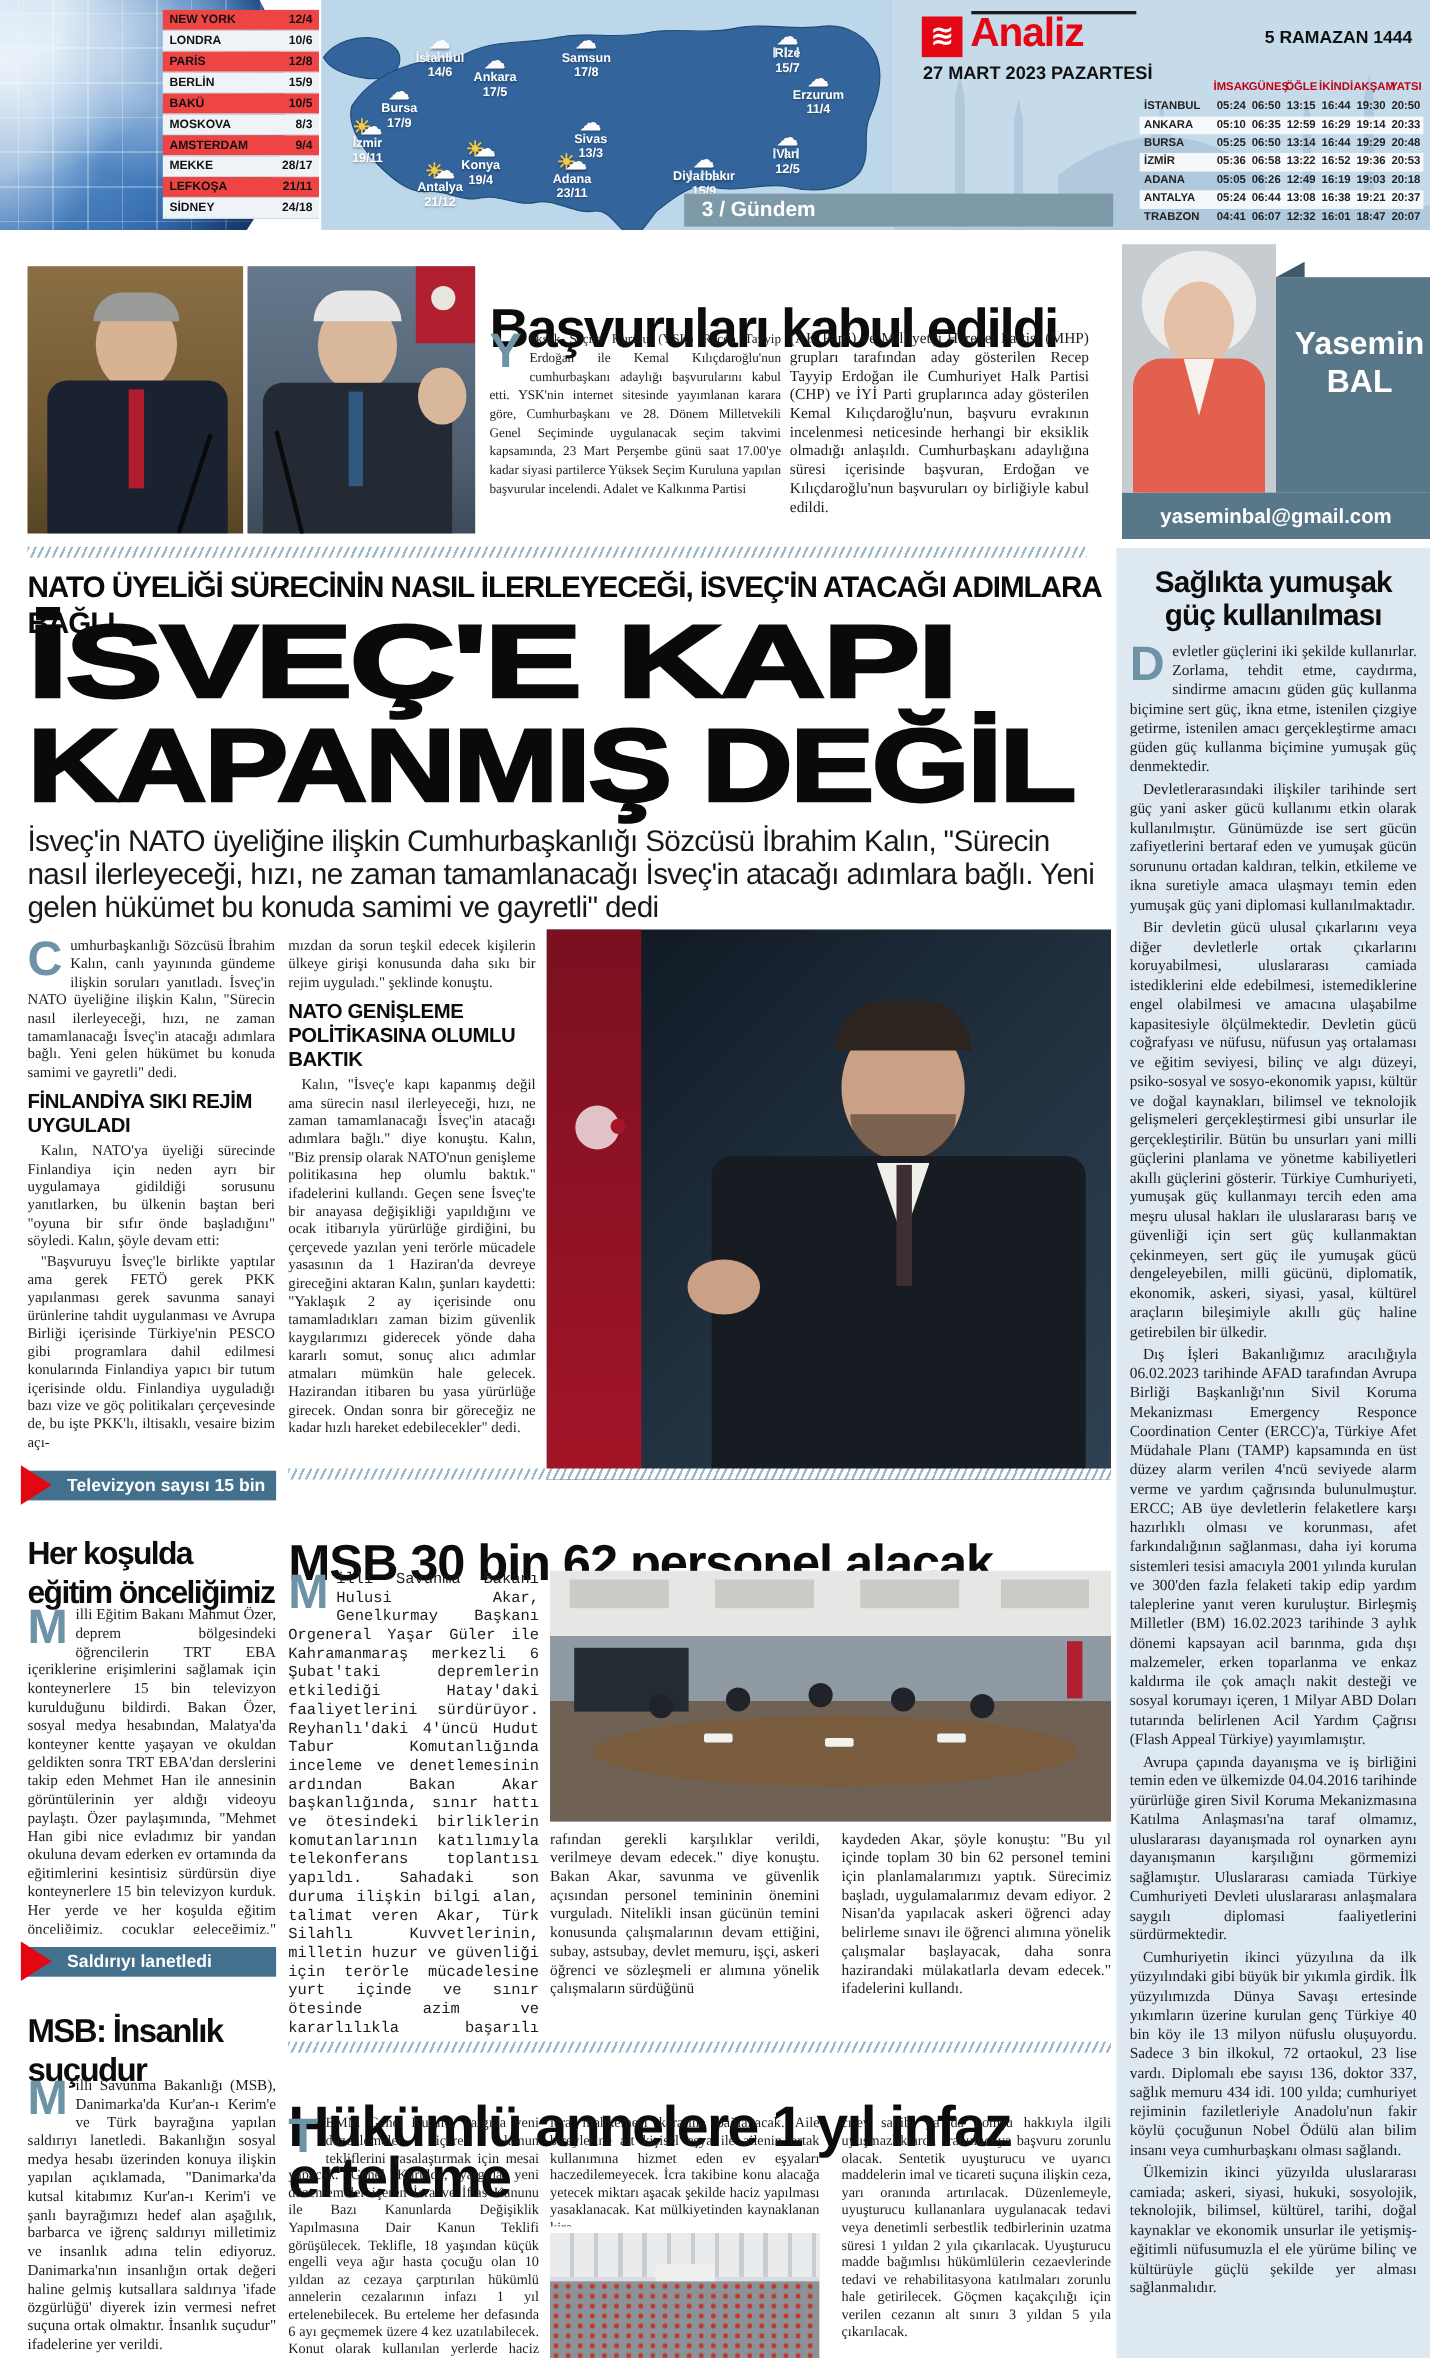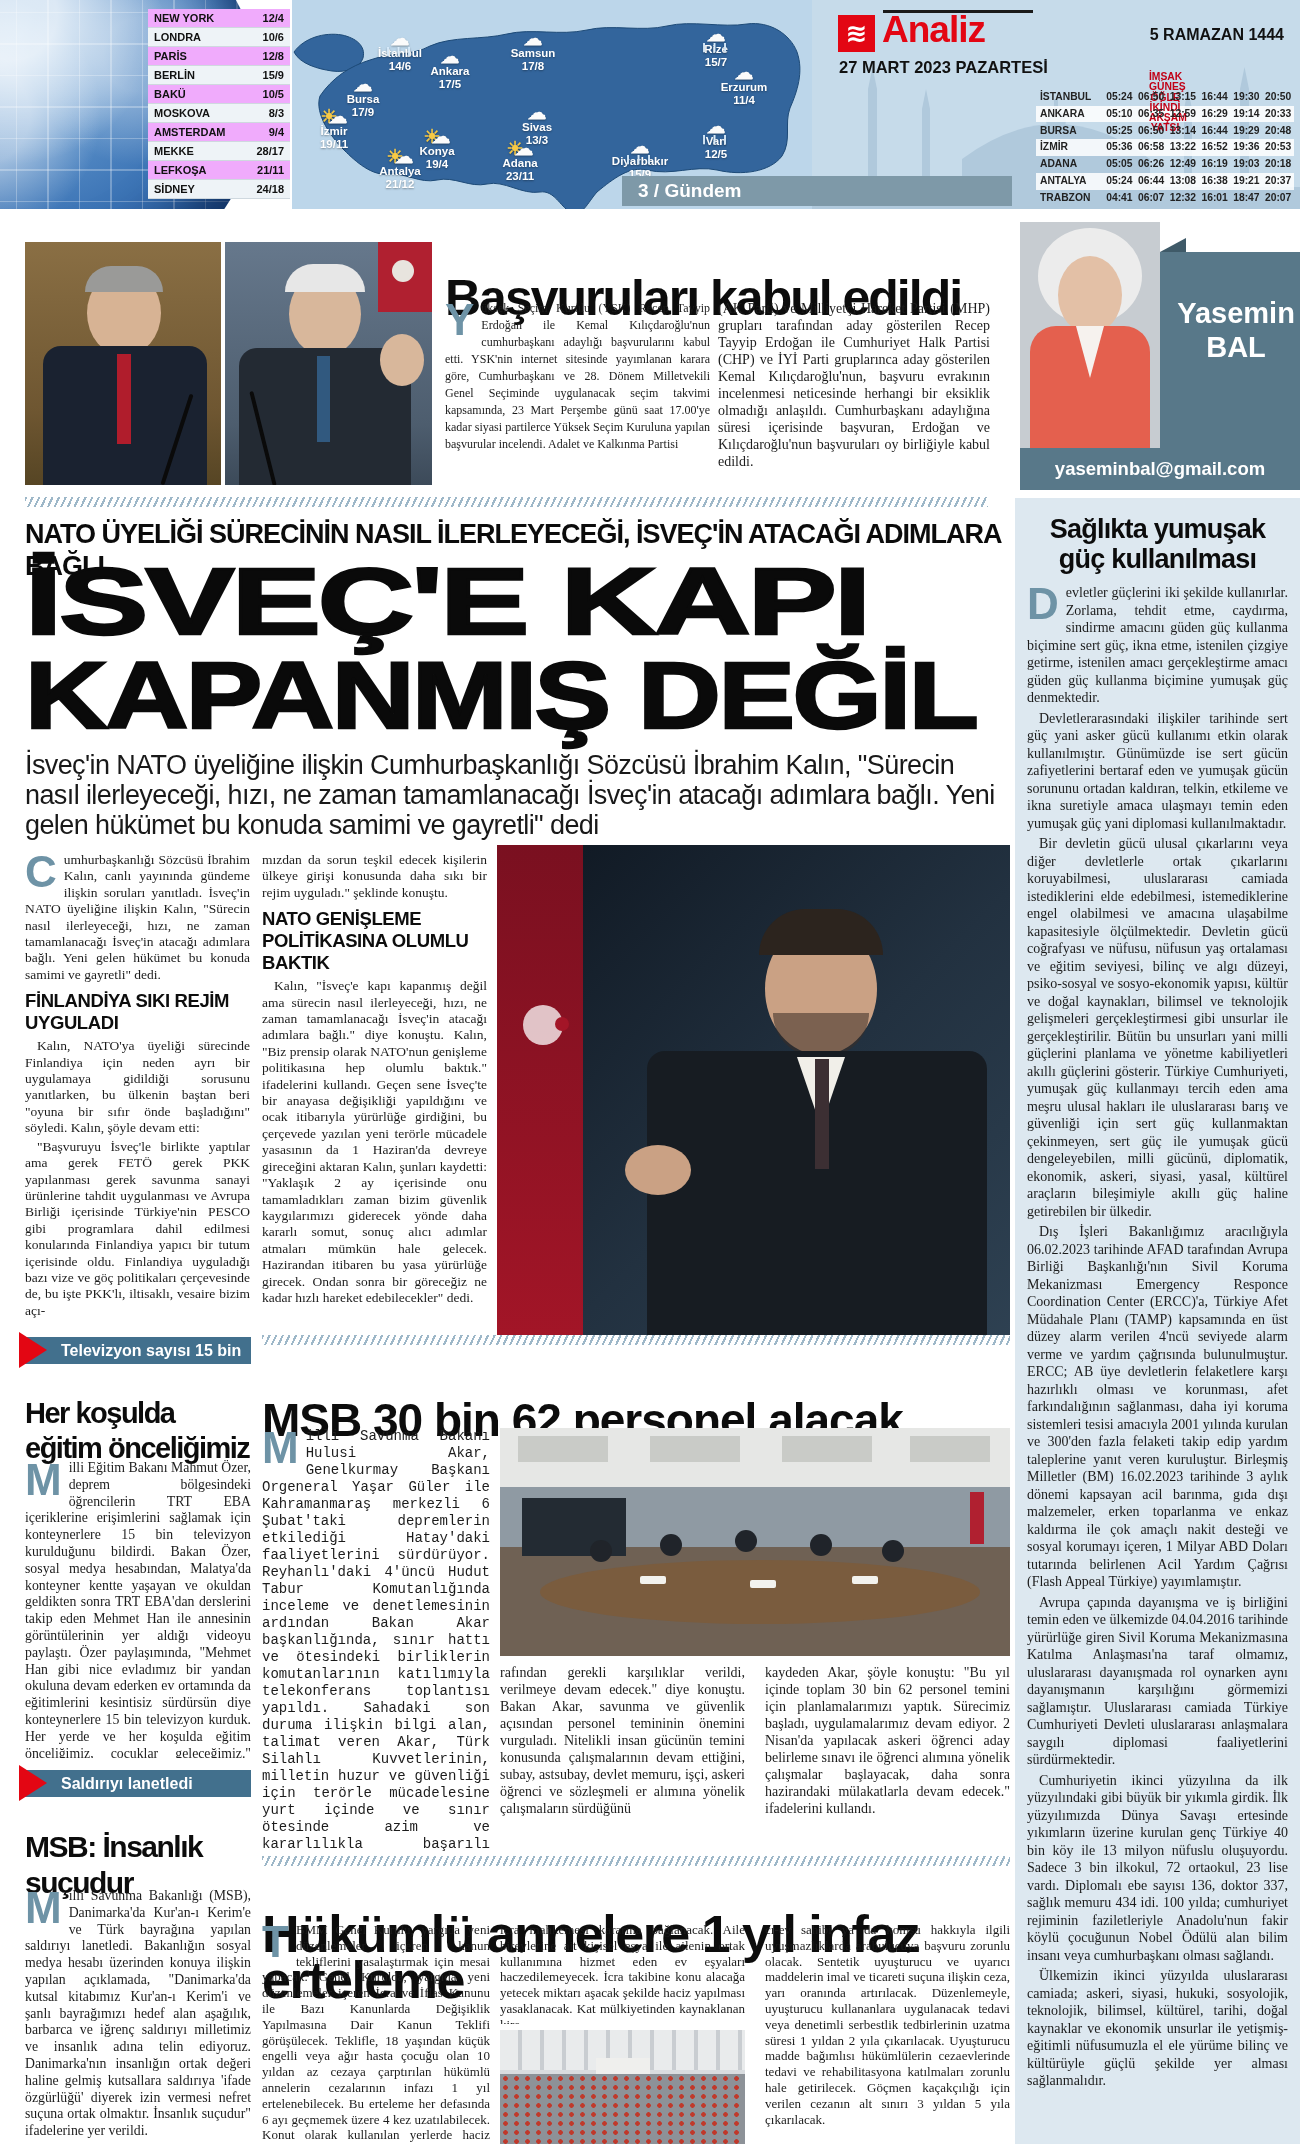--- a/index.html
+++ b/index.html
@@ -13,21 +13,21 @@
     background:
       radial-gradient(circle at 38% 30%, rgba(255,255,255,.75) 0 12%, rgba(255,255,255,0) 40%),
       radial-gradient(circle at 30% 55%, rgba(255,255,255,.45) 0 14%, rgba(255,255,255,0) 34%),
       radial-gradient(circle at 70% 40%, rgba(255,255,255,.35) 0 10%, rgba(255,255,255,0) 30%),
       repeating-linear-gradient(0deg, transparent 0 30px, rgba(255,255,255,.28) 30px 31.5px),
       repeating-linear-gradient(90deg, transparent 0 30px, rgba(255,255,255,.28) 30px 31.5px),
       radial-gradient(circle at 40% 35%, #7fb2e0 0%, #3a72b4 55%, #123d74 100%);
     box-shadow:inset -18px -24px 50px rgba(0,20,60,.55);}
   .world-list{position:absolute;left:148px;top:9px;width:142px;}
   .wrow{display:flex;justify-content:space-between;align-items:center;height:18px;padding:0 6px;
-        background:#f0abfc;border-bottom:1px solid #cfd8df;font:bold 11px/1 "Liberation Sans",sans-serif;}
+        background:#ef4444;border-bottom:1px solid #cfd8df;font:bold 11px/1 "Liberation Sans",sans-serif;}
   .wrow.alt{background:#eef3f7;gap:29px;}
   .map-panel{position:absolute;left:292px;top:0;width:520px;height:209px;background:#bcd6ea;overflow:hidden;}
   .map-panel svg{position:absolute;left:0;top:0;}
   .mcity{position:absolute;transform:translateX(-50%);text-align:center;color:#fff;
          font:bold 11.5px/1.15 "Liberation Sans",sans-serif;text-shadow:0 1px 2px rgba(0,0,0,.35);z-index:3;}
   .micon{font-size:19px;line-height:17px;color:#fbfbfb;position:relative;}
   .micon .sun{color:#f6c945;margin-right:-9px;}
   .micon .drops{position:absolute;left:50%;top:13px;transform:translateX(-50%);
                 color:#d9ecfb;font-size:9px;letter-spacing:3px;}
   .right-panel{position:absolute;left:812px;top:0;width:488px;height:209px;background:#c6dbea;overflow:hidden;}
@@ -37,21 +37,21 @@
   .brand{position:absolute;left:70px;top:8px;font:bold 37px/44px "Liberation Sans",sans-serif;
          color:#e30613;letter-spacing:-1px;}
   .brand-rule{position:absolute;left:71px;top:10px;width:150px;height:3px;background:#1a1a1a;}
   .hijri{position:absolute;right:16px;top:26px;font:bold 16px/18px "Liberation Sans",sans-serif;color:#111;}
   .issue-date{position:absolute;left:27px;top:58px;font:bold 16.5px/19px "Liberation Sans",sans-serif;color:#111;}
   .prayer{position:absolute;left:224px;top:72px;width:258px;}
   .prow{display:flex;align-items:center;height:16.8px;font:bold 10.3px/1 "Liberation Sans",sans-serif;color:#222;}
   .prow.alt{background:rgba(255,255,255,.85);}
   .prow .pcity{width:64px;padding-left:4px;}
   .prow .pt{width:32px;text-align:center;}
-  .prow.phead{color:#c10016;flex-direction:column;}
+  .prow.phead{color:#c10016;}
   .gundem{position:absolute;left:622px;top:176px;width:390px;height:30px;background:#7e99a8;z-index:5;
           color:#fff;font:bold 19px/30px "Liberation Sans",sans-serif;padding-left:16px;box-sizing:border-box;}
 
   
   .hatch{position:absolute;height:10px;background:repeating-linear-gradient(115deg,#9db7c8 0 2px,#fff 2px 6px);}
   .serif{font-family:"Liberation Serif",serif;text-align:justify;color:#1c1c1c;overflow:hidden;}
   .serif p{margin:0 0 2px 0;}
   .serif p.ind{text-indent:12px;}
   .dc::first-letter{float:left;font:bold 44px/34px "Liberation Sans",sans-serif;color:#6e93a6;
                     padding:3px 7px 0 0;}

